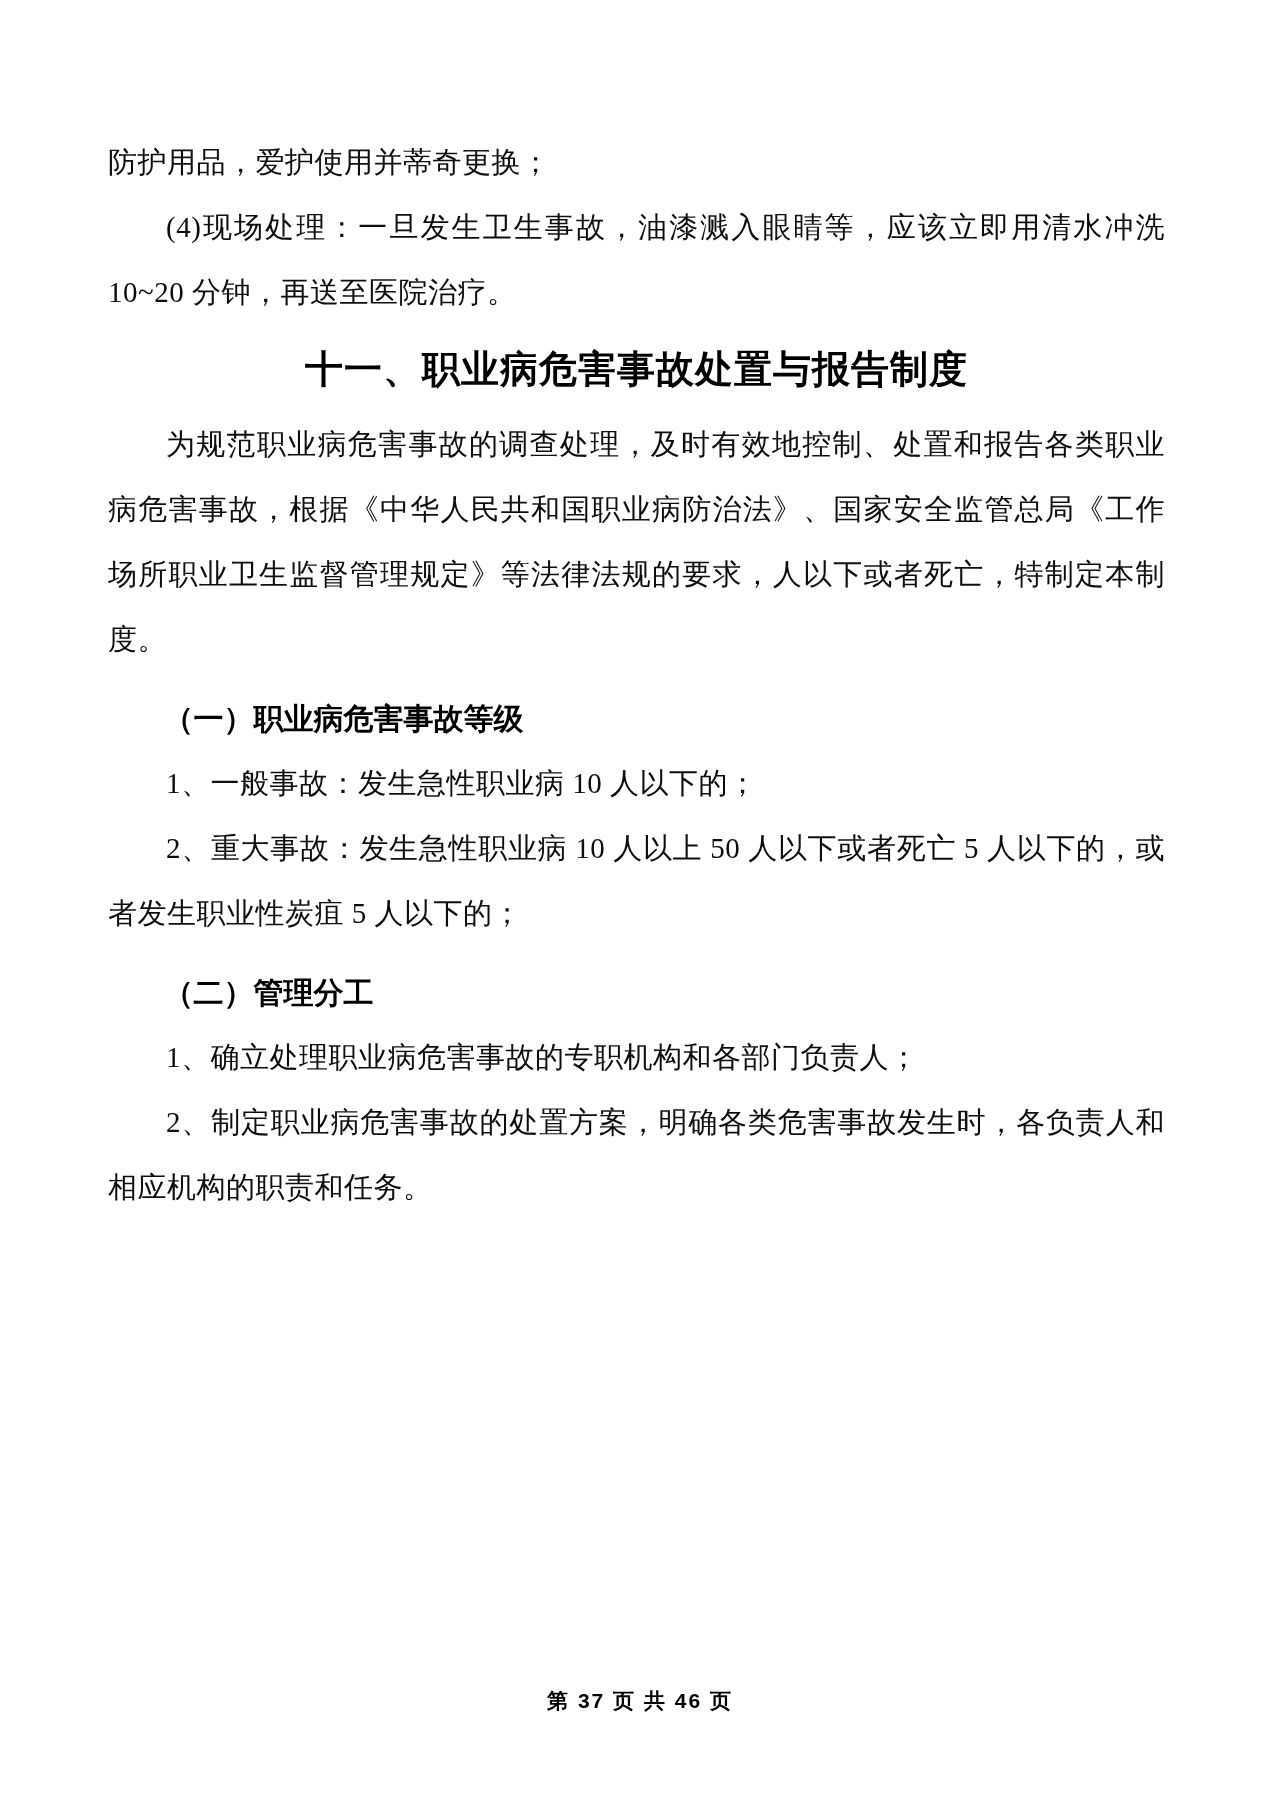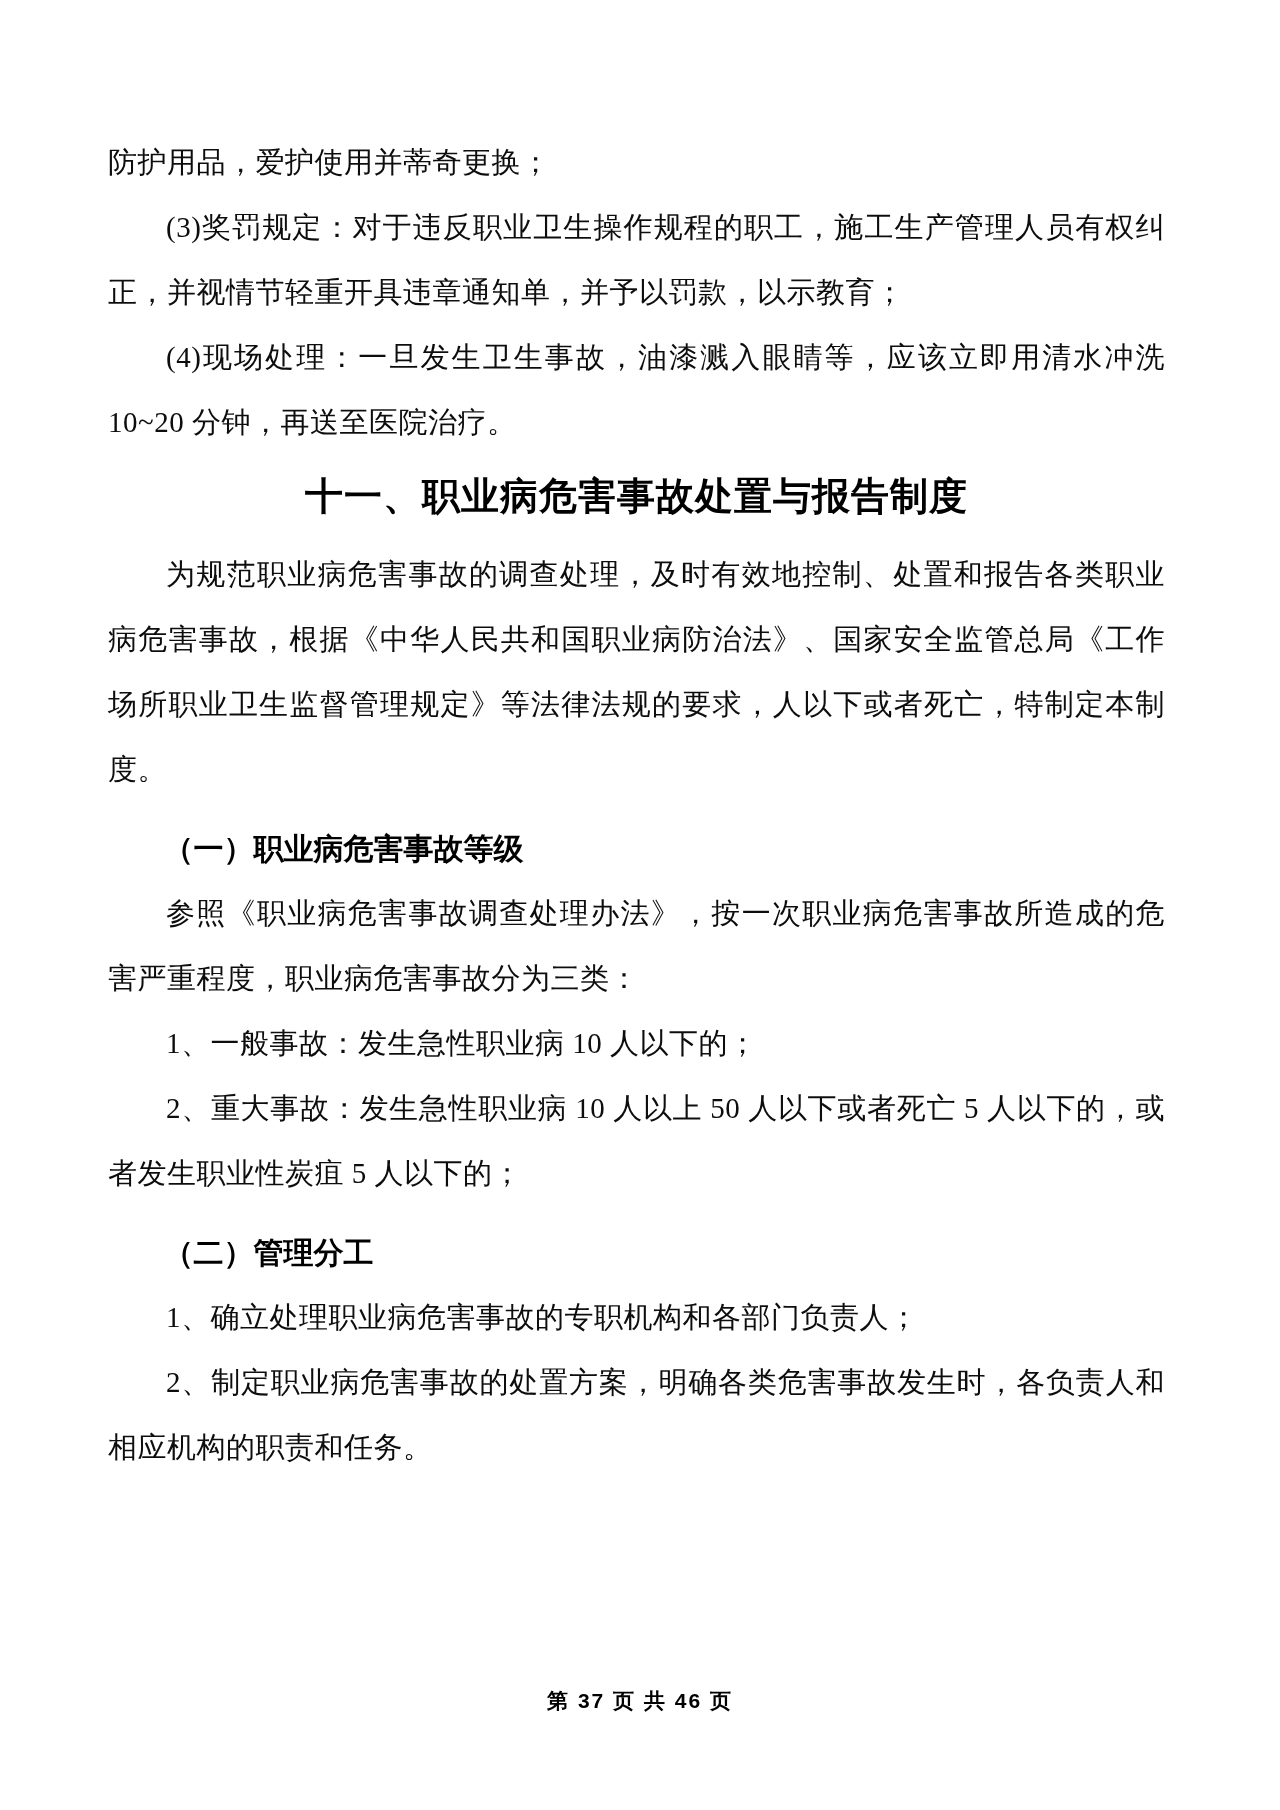--- a/index.html
+++ b/index.html
@@ -24,21 +24,21 @@
     line-height: 65px;
     text-align: justify;
     letter-spacing: 0.5px;
     color: #0d0d0d;
   }
   .indent {
     text-indent: 2em;
   }
   .chapter-title {
     margin: 12px 0 11px 0;
-    font-family: Liberation Mono, monospace;
+    font-family: Liberation Sans, sans-serif;
     font-weight: 700;
     font-size: 38px;
     line-height: 64px;
     text-align: center;
     letter-spacing: 1px;
     color: #000000;
   }
   .section-title {
     margin: 15px 0 0 0;
     font-family: "Liberation Sans", "DejaVu Sans", sans-serif;
@@ -63,31 +63,29 @@
     color: #000000;
   }
 </style>
 </head>
 <body>
 
 <div class="page">
 
   <p class="body-text">防护用品，爱护使用并蒂奇更换；</p>
 
-  <p class="body-text indent">(3)奖罚规定：对于违反职业卫生操作规程的职工，施工生产管理人员有权纠正，并视情节轻重开具违章通知单，并予以罚款，以示教育；</p>
 
   <p class="body-text indent">(4)现场处理：一旦发生卫生事故，油漆溅入眼睛等，应该立即用清水冲洗 10~20 分钟，再送至医院治疗。</p>
 
   <h1 class="chapter-title">十一、职业病危害事故处置与报告制度</h1>
 
   <p class="body-text indent">为规范职业病危害事故的调查处理，及时有效地控制、处置和报告各类职业病危害事故，根据《中华人民共和国职业病防治法》、国家安全监管总局《工作场所职业卫生监督管理规定》等法律法规的要求，人以下或者死亡，特制定本制度。</p>
 
   <h2 class="section-title">（一）职业病危害事故等级</h2>
 
-  <p class="body-text indent">参照《职业病危害事故调查处理办法》，按一次职业病危害事故所造成的危害严重程度，职业病危害事故分为三类：</p>
 
   <p class="body-text indent">1、一般事故：发生急性职业病 10 人以下的；</p>
 
   <p class="body-text indent">2、重大事故：发生急性职业病 10 人以上 50 人以下或者死亡 5 人以下的，或者发生职业性炭疽 5 人以下的；</p>
 
 
   <h2 class="section-title">（二）管理分工</h2>
 
   <p class="body-text indent">1、确立处理职业病危害事故的专职机构和各部门负责人；</p>
 

